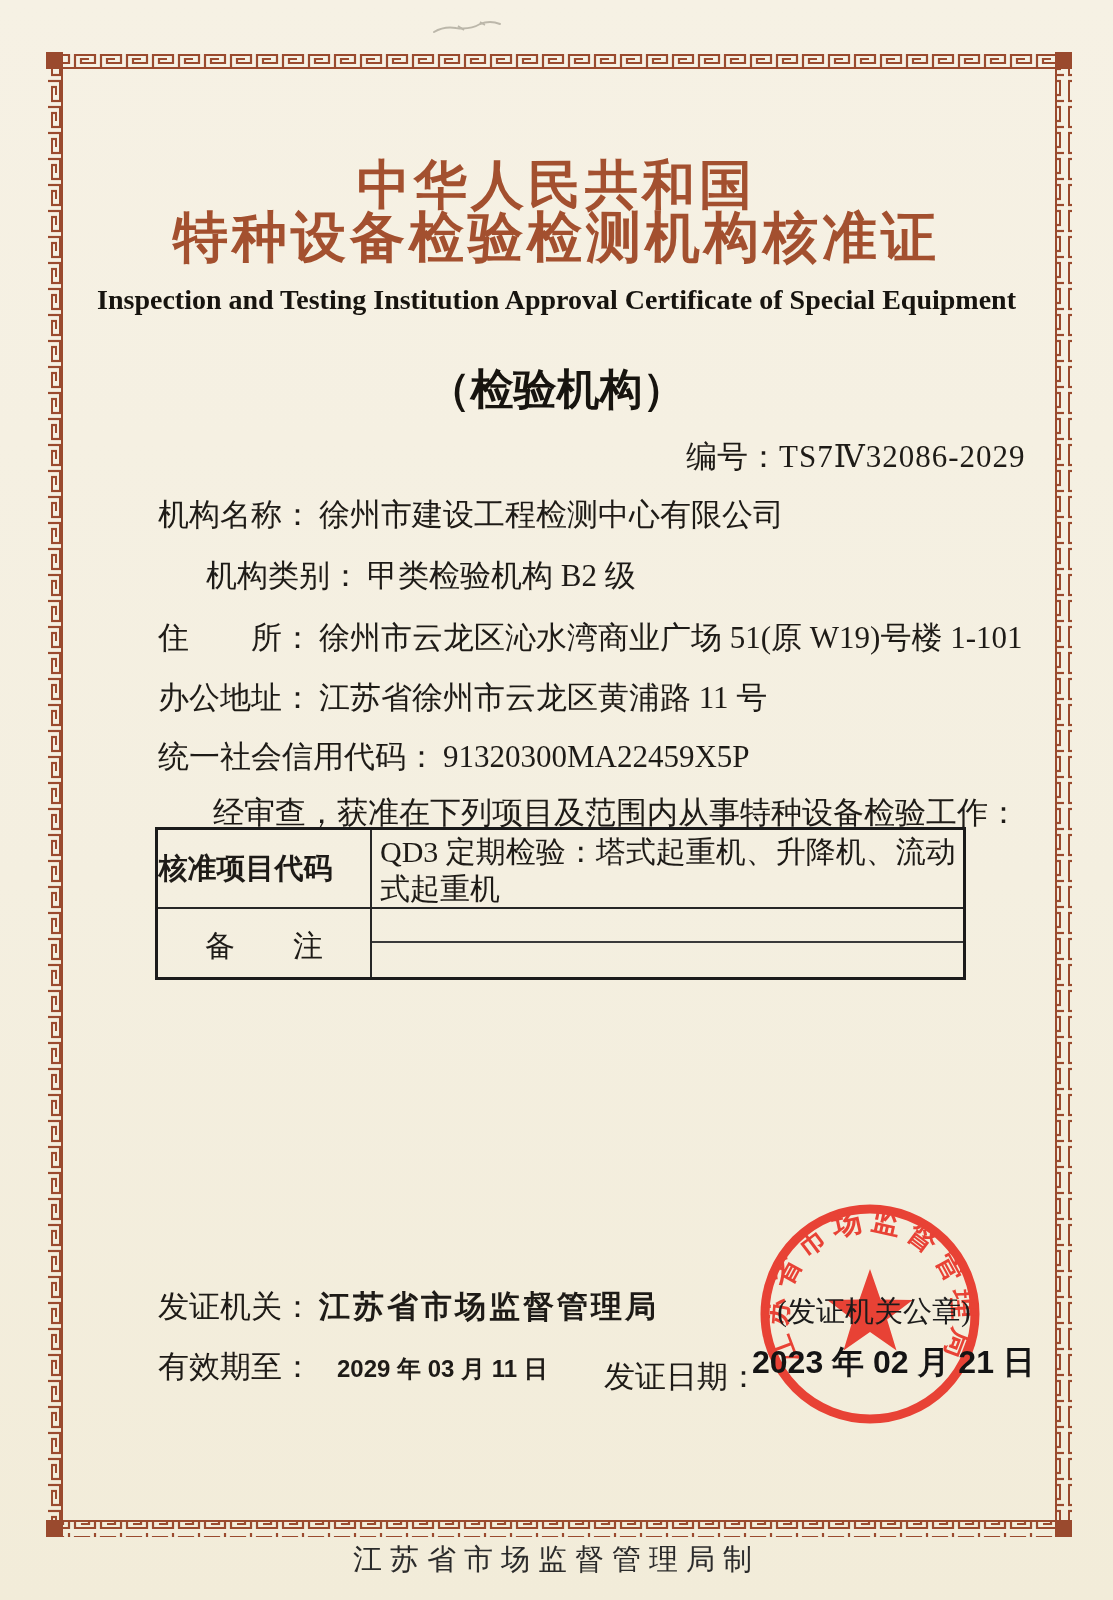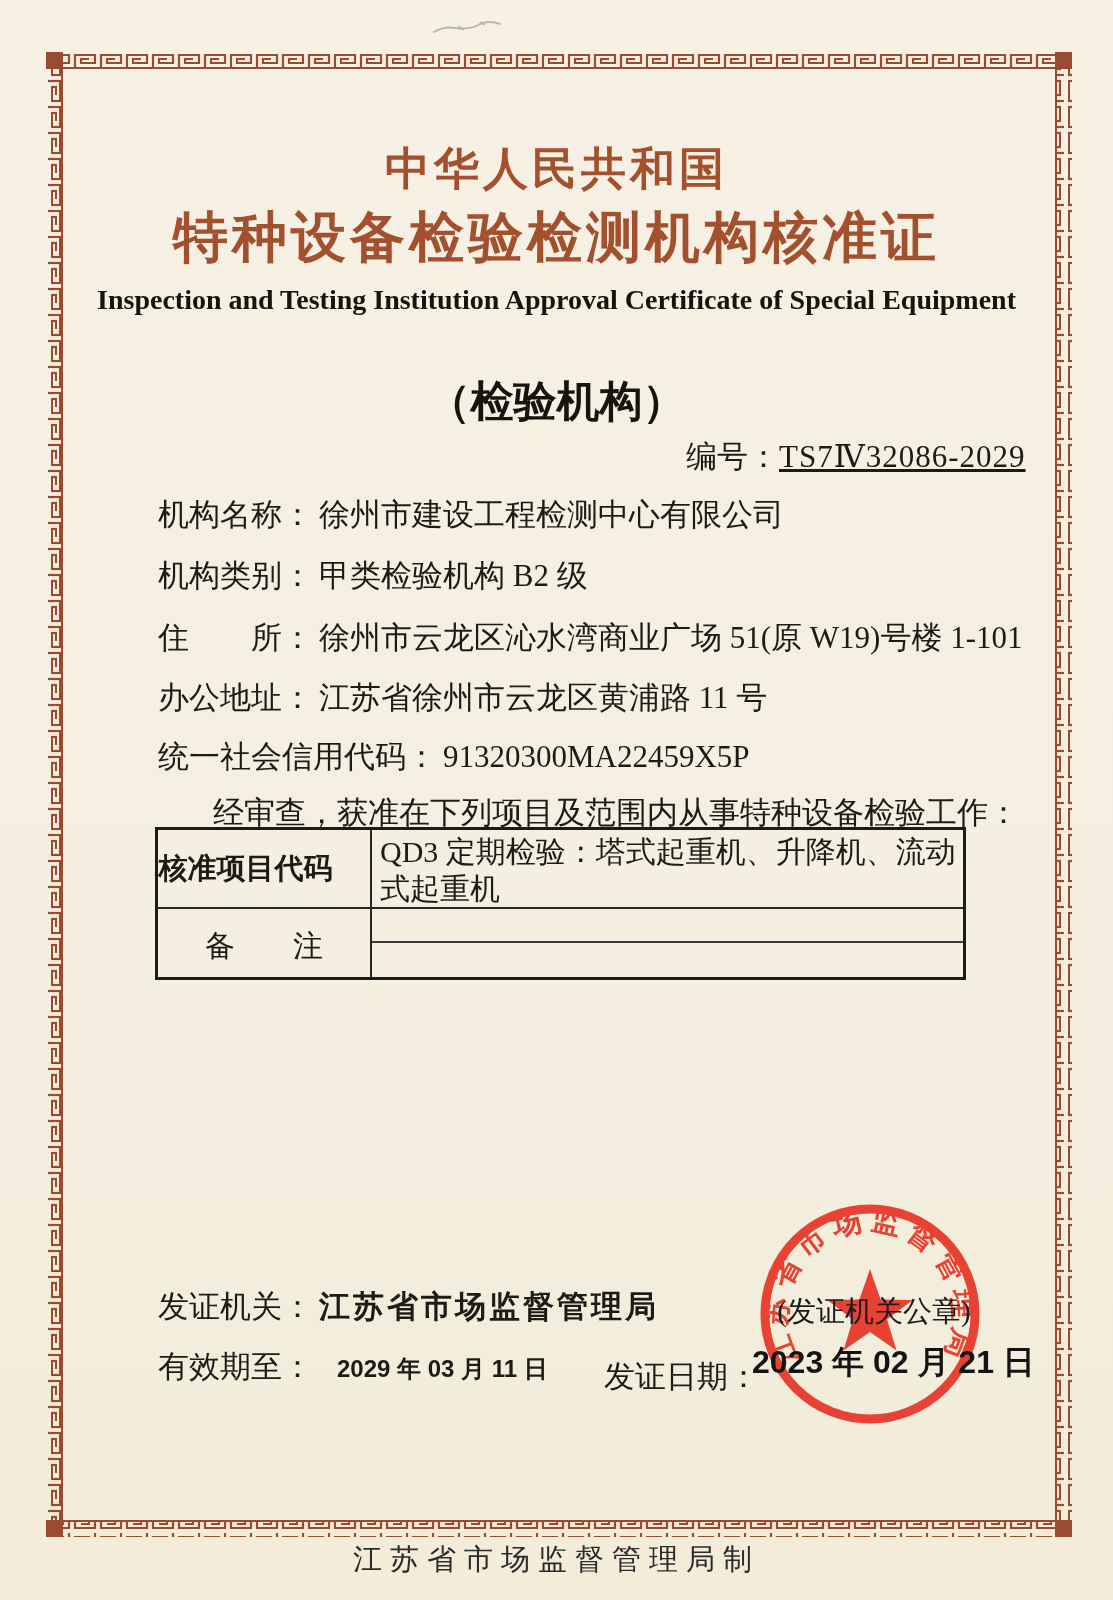--- a/index.html
+++ b/index.html
@@ -6,33 +6,33 @@
   .page{
     position:relative;
     width:1113px;height:1600px;
     background:linear-gradient(#f6f1e4 0%, #f4efe0 55%, #f2ecd9 100%);
     overflow:hidden;
     font-family:"Liberation Serif","DejaVu Serif",serif;
     color:#1e1b17;
   }
   .abs{position:absolute;}
   .center{left:0;width:1113px;text-align:center;}
-  .sans{font-family:"Liberation Sans","DejaVu Sans",sans-serif;margin-top:12px;}
+  .sans{font-family:"Liberation Sans","DejaVu Sans",sans-serif;}
 
-  .title-cn1{top:136px;font-size:45px;line-height:66px;font-weight:bold;color:#a3502f;letter-spacing:4px;}
+  .title-cn1{top:152px;font-size:53px;line-height:66px;font-weight:bold;color:#a3502f;letter-spacing:4px;}
   .title-cn2{top:206px;font-size:55px;line-height:64px;font-weight:bold;color:#a3502f;letter-spacing:4px;}
   .title-en1{top:283px;font-size:28px;line-height:34px;font-weight:bold;color:#17140f;}
   .title-en2{top:326px;font-size:27px;line-height:33px;font-weight:bold;color:#17140f;}
   .subtitle{top:364px;font-size:43px;line-height:50px;font-weight:bold;color:#17140f;}
 
   .cert-no{left:686px;top:436px;font-size:31px;}
-  .cert-no .val{font-family:"Liberation Serif","DejaVu Serif",serif;letter-spacing:1px;text-decoration:underline;}
+  .cert-no .val{font-family:"Liberation Serif","DejaVu Serif",serif;letter-spacing:1px;}
 
   .field{left:158px;font-size:31px;line-height:37px;white-space:nowrap;}
-  .f0{top:496px;} .f1{top:557px;} .f2{top:619px;} .f3{top:679px;} .f4{top:738px;}
+  .f0{top:496px;} .f1{top:557px;margin-left:48px;} .f2{top:619px;} .f3{top:679px;} .f4{top:738px;}
   .field .lab{margin-right:6px;}
   .statement{left:213px;top:792px;font-size:31px;}
 
   .cert-table{left:155px;top:827px;width:811px;height:153px;border:3px solid #1b1b1b;box-sizing:border-box;background:transparent;}
   .ct-vline{position:absolute;left:212px;top:0;bottom:0;width:2px;background:#262626;}
   .ct-hline{position:absolute;left:0;right:0;top:77px;height:2px;background:#262626;}
   .ct-hline2{position:absolute;left:214px;right:0;top:111px;height:2px;background:#3a3a3a;}
   .ct-code-label{position:absolute;left:0;top:0;width:175px;height:77px;display:flex;align-items:center;justify-content:center;
     font-size:29px;font-weight:bold;}
   .ct-code-value{position:absolute;left:222px;top:3px;width:578px;font-size:30px;line-height:37px;}

